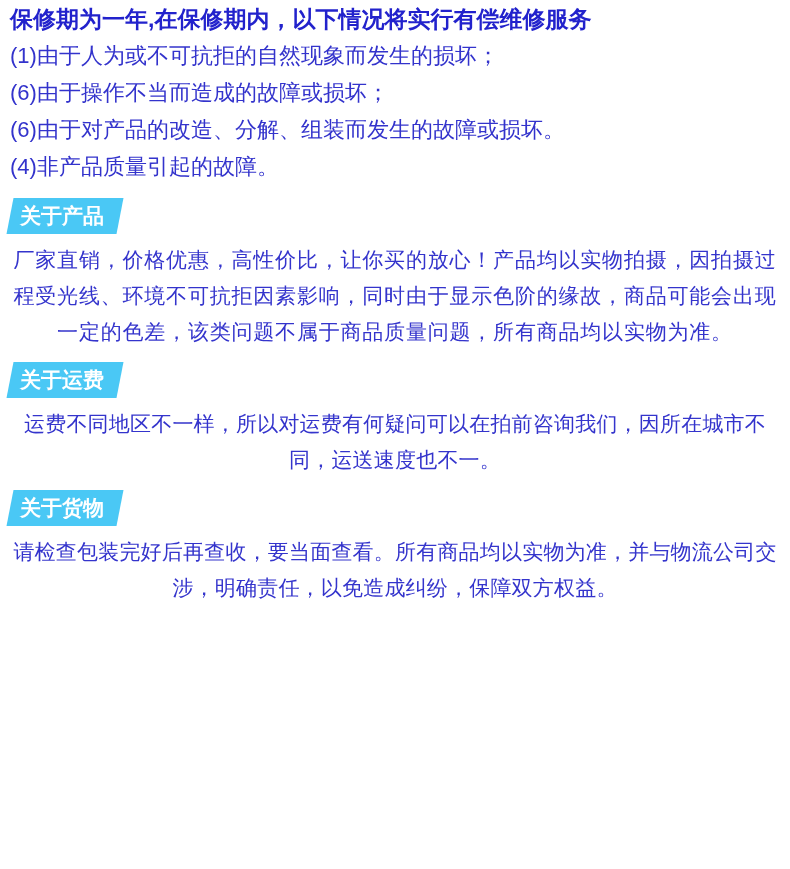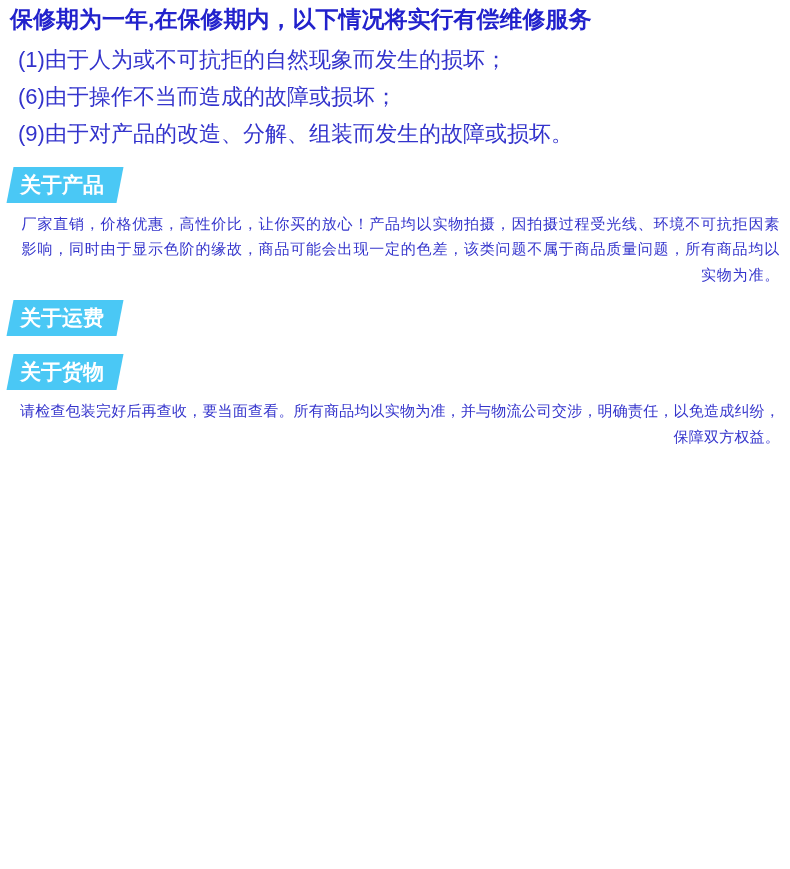--- a/index.html
+++ b/index.html
@@ -26,21 +26,21 @@
     font-size: 23px;
     font-weight: bold;
     color: #2222cc;
     letter-spacing: 0px;
     line-height: 1.2;
     margin: 0 0 4px 0;
     white-space: nowrap;
   }
 
   .warranty-list {
-    margin: 8px;
+    margin: 0;
     padding: 0;
     list-style: none;
   }
   .warranty-list li {
     font-size: 22px;
     color: #3333cc;
     line-height: 1.0;
     padding: 7px 0 8px 0;
     white-space: nowrap;
   }
@@ -64,59 +64,61 @@
     line-height: 1;
     padding: 7px 16px 8px 10px;
     transform: skewX(-11deg);
   }
   .tag > span {
     display: inline-block;
     transform: skewX(11deg);
   }
 
   .body-text {
-    font-size: 15px;
+    font-size: 21px;
     color: #3434cc;
     line-height: 1.72;
     margin: 2px 0 0 0;
-    text-align: right;
+    text-align: center;
     letter-spacing: 0.2px;
   }
   .body-text.wide {
     letter-spacing: 0.8px;
   }
 </style>
 </head>
 <body>
 
 <div class="page">
 
   <div class="headline">保修期为一年,在保修期内，以下情况将实行有偿维修服务</div>
 
   <ul class="warranty-list">
     <li>(1)由于人为或不可抗拒的自然现象而发生的损坏；</li>
     <li>(6)由于操作不当而造成的故障或损坏；</li>
-    <li>(9)由于对产品的改造、分解、组装而发生的故障或损坏。</li>
+    <li>(6)由于对产品的改造、分解、组装而发生的故障或损坏。</li>
+    <li>(4)非产品质量引起的故障。</li>
   </ul>
 
   <div class="section">
     <div class="tag-wrap">
       <div class="tag">
         <span>关于产品</span>
       </div>
     </div>
     <p class="body-text wide">厂家直销，价格优惠，高性价比，让你买的放心！产品均以实物拍摄，因拍摄过程受光线、环境不可抗拒因素影响，同时由于显示色阶的缘故，商品可能会出现一定的色差，该类问题不属于商品质量问题，所有商品均以实物为准。</p>
   </div>
 
   <div class="section">
     <div class="tag-wrap">
       <div class="tag">
         <span>关于运费</span>
       </div>
     </div>
+    <p class="body-text">运费不同地区不一样，所以对运费有何疑问可以在拍前咨询我们，因所在城市不同，运送速度也不一。</p>
   </div>
 
   <div class="section">
     <div class="tag-wrap">
       <div class="tag">
         <span>关于货物</span>
       </div>
     </div>
     <p class="body-text">请检查包装完好后再查收，要当面查看。所有商品均以实物为准，并与物流公司交涉，明确责任，以免造成纠纷，保障双方权益。</p>
   </div>

